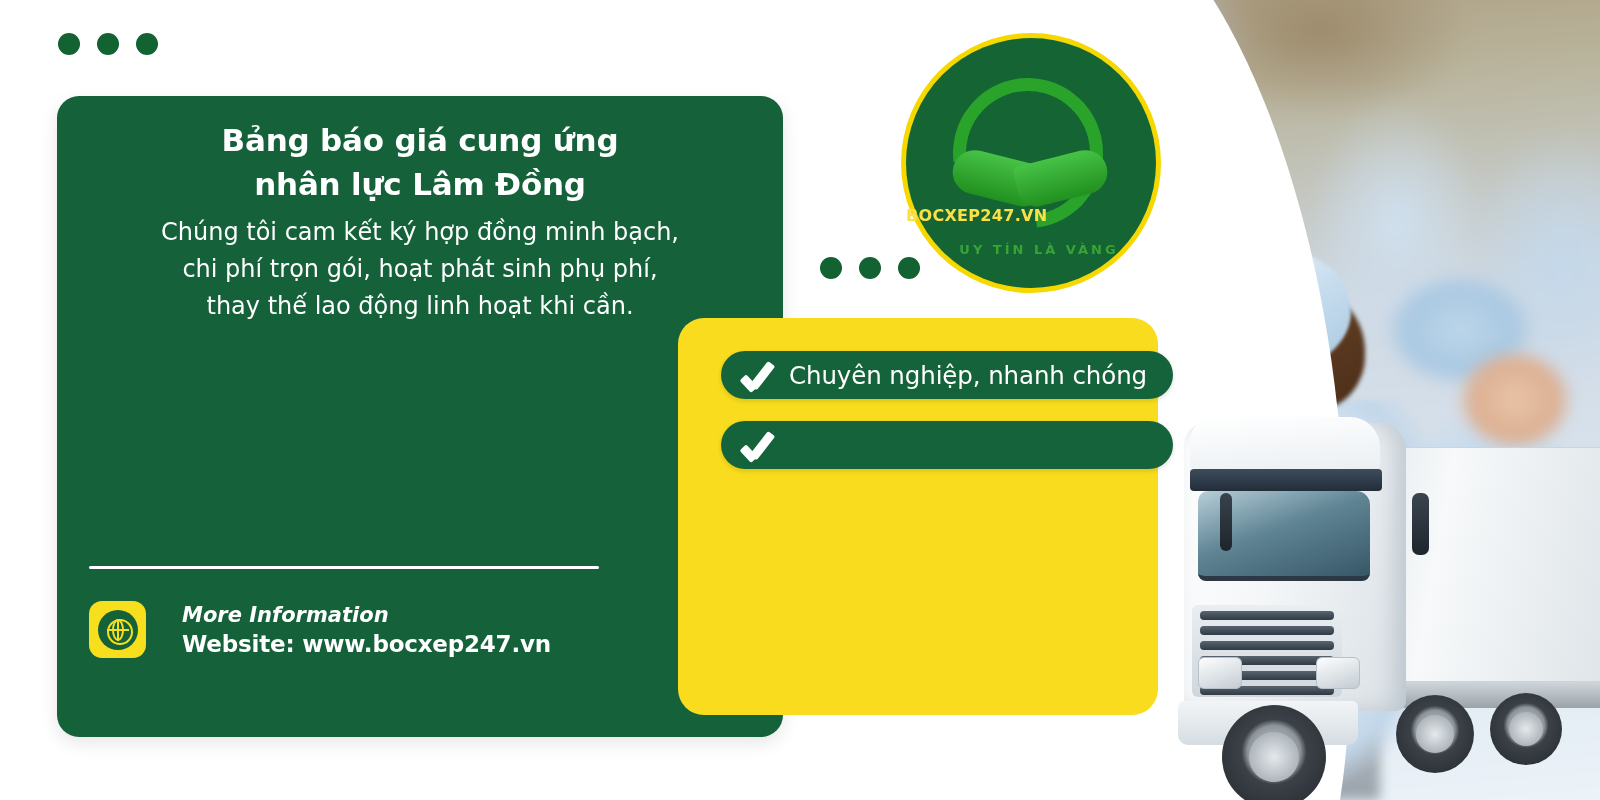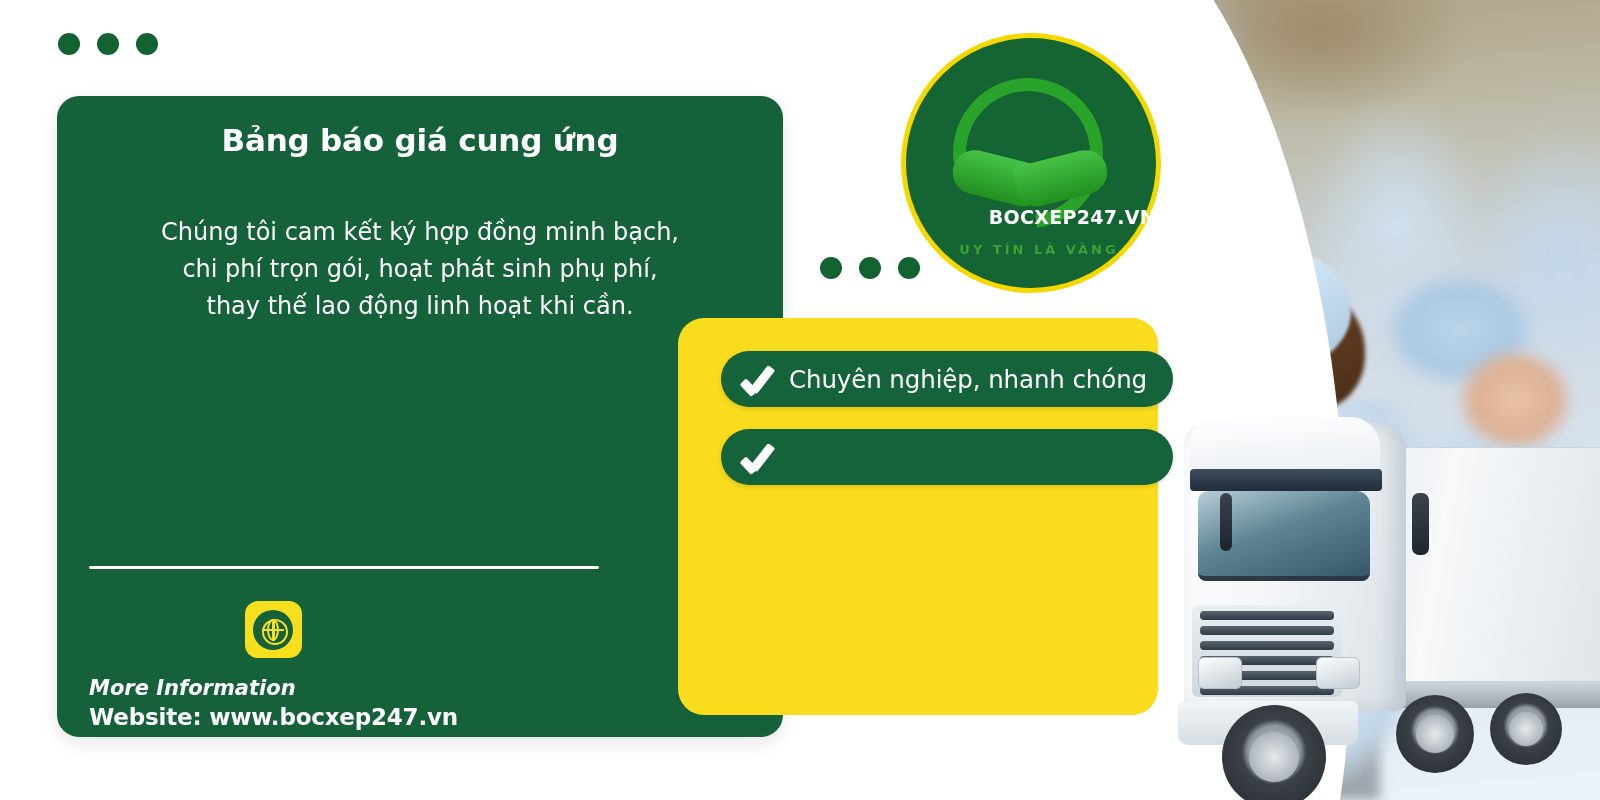--- a/index.html
+++ b/index.html
@@ -215,24 +215,24 @@
   }
   .logo .hand-l, .logo .hand-r {
     position:absolute; top:14px; width:92px; height:44px;
     background:linear-gradient(180deg,#46c246,#21901f);
     border-radius:26px 8px 22px 26px;
   }
   .logo .hand-l { left:2px; transform:rotate(14deg); }
   .logo .hand-r { left:66px; transform:rotate(-14deg) scaleX(-1); }
   .logo-brand {
     position:absolute; left:0; right:0; top:168px;
-    text-align:right;
+    text-align:left;
     font-family:"DejaVu Sans", sans-serif;
-    font-weight:bold; font-size:19px; letter-spacing:.3px;
-    color:#ffffff;
+    font-weight:bold; font-size:16px; letter-spacing:.3px;
+    color:#fde047;
   }
   .logo-slogan {
     position:absolute; left:16px; right:0; top:204px;
     text-align:center;
     font-family:"DejaVu Sans", sans-serif;
     font-weight:bold; font-size:13px; letter-spacing:3px;
     color:#39a334;
   }
 
   
@@ -264,21 +264,21 @@
     text-align:center; color:#ffffff;
     font-family:"DejaVu Sans", sans-serif;
     font-weight:400; font-size:24px; line-height:1.55;
   }
   .divider {
     position:absolute; left:32px; top:470px;
     width:510px; height:3px; background:#ffffff; border-radius:2px;
   }
   .info-block {
     position:absolute; left:32px; top:505px;
-    display:flex; align-items:center; gap:18px;flex-direction:column;
+    display:flex; align-items:center; gap:36px;
   }
   .globe-badge {
     width:57px; height:57px; border-radius:13px;
     background:#f7df1e;
     display:flex; align-items:center; justify-content:center;
     flex:none;
   }
   .globe-badge .g-outer {
     width:40px; height:40px; border-radius:50%;
     background:#14613a;
@@ -318,21 +318,21 @@
     position:absolute; left:678px; top:318px;
     width:480px; height:397px;
     background:#f8dc1d;
     border-radius:26px;
   }
   .feature-list {
     position:absolute; left:43px; top:33px;
     display:flex; flex-direction:column; gap:22px;
   }
   .feature {
-    height:56px;
+    height:48px;
     background:#15633a;
     border-radius:28px;
     display:flex; align-items:center;
     padding:0 26px 0 20px;
     white-space:nowrap;
     box-shadow:0 2px 5px rgba(0,0,0,.12);
   }
   .feature .check {
     flex:none; width:38px; height:30px; margin-right:10px;
     position:relative;
@@ -420,20 +420,21 @@
   </div>
   <div class="dots mid">
     <span></span>
     <span></span>
     <span></span>
   </div>
 
   <div class="green-card">
     <div class="card-title">
       <div>Bảng báo giá cung ứng</div>
+      <div>nhân lực Lâm Đồng</div>
     </div>
     <div class="card-sub">
       <div>Chúng tôi cam kết ký hợp đồng minh bạch,</div>
       <div>chi phí trọn gói, hoạt phát sinh phụ phí,</div>
       <div>thay thế lao động linh hoạt khi cần.</div>
     </div>
 
     <div class="divider"></div>
 
     <div class="info-block">

